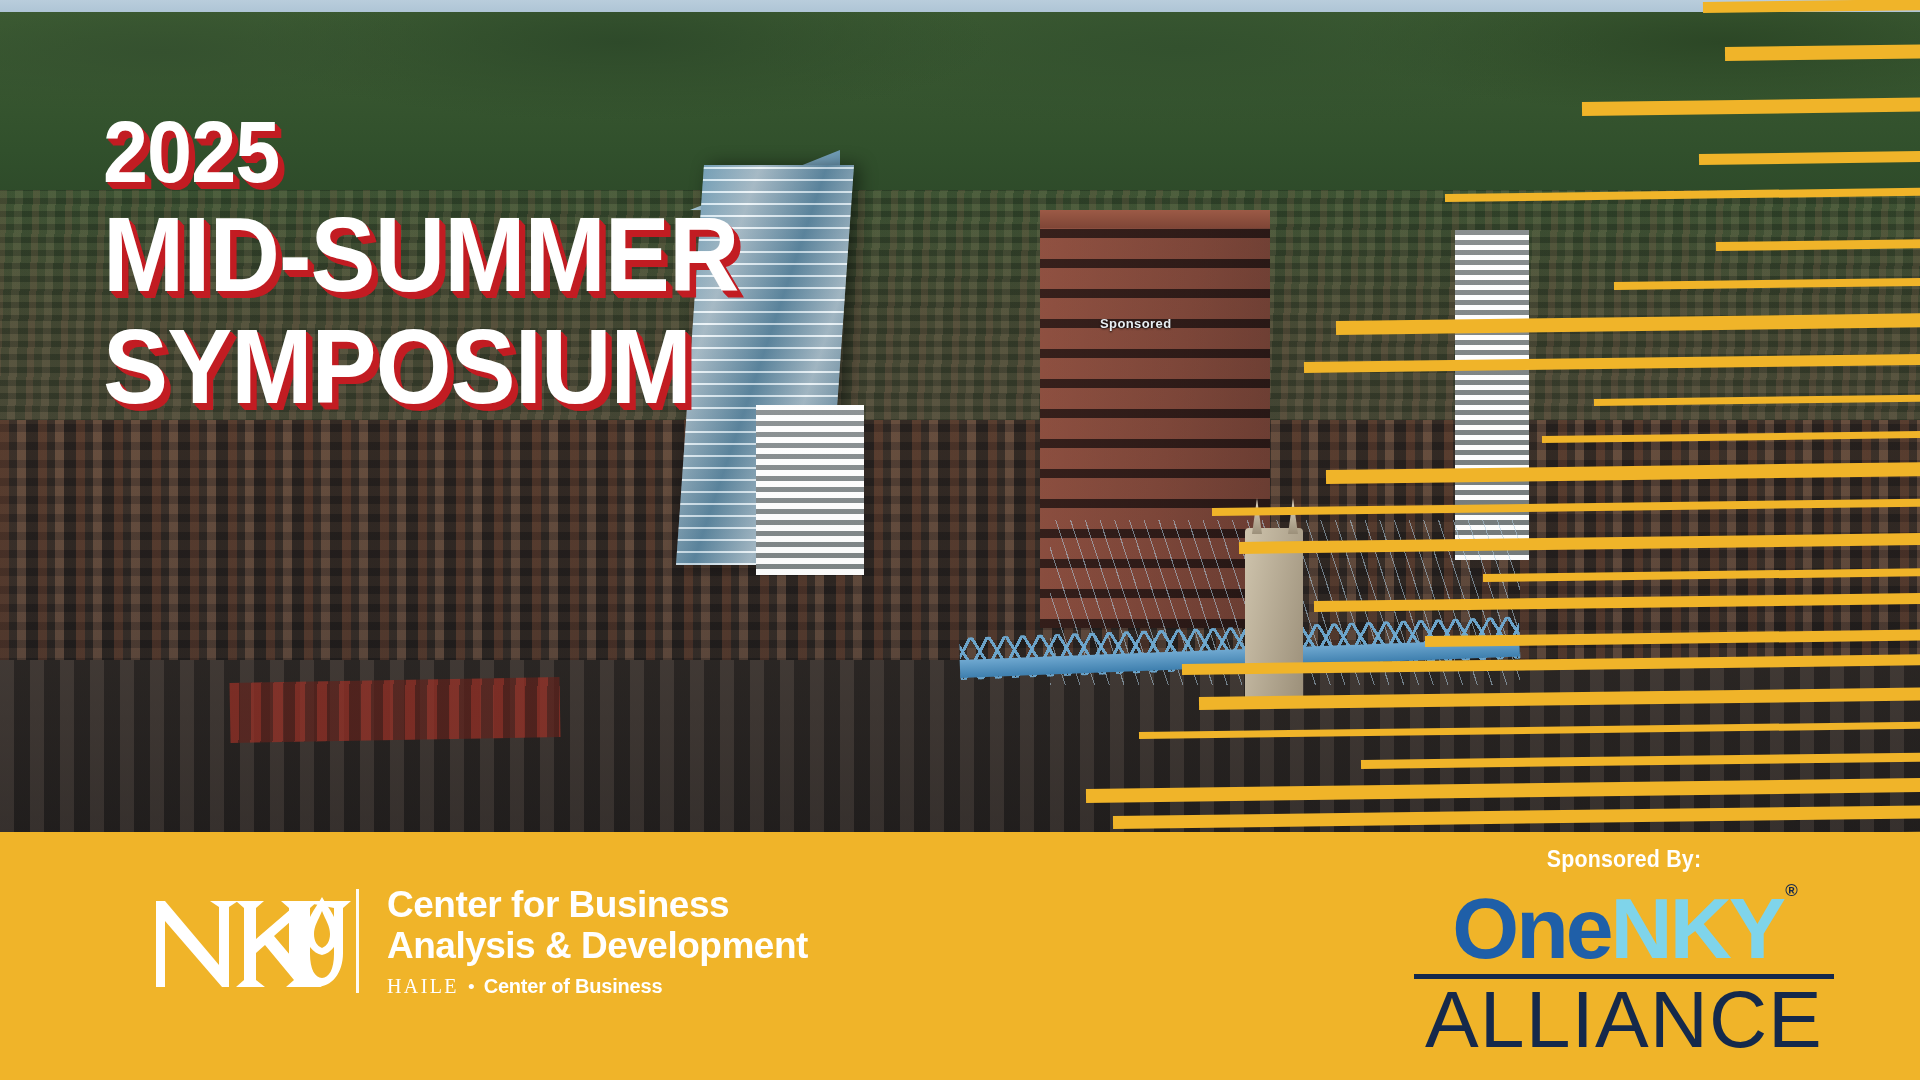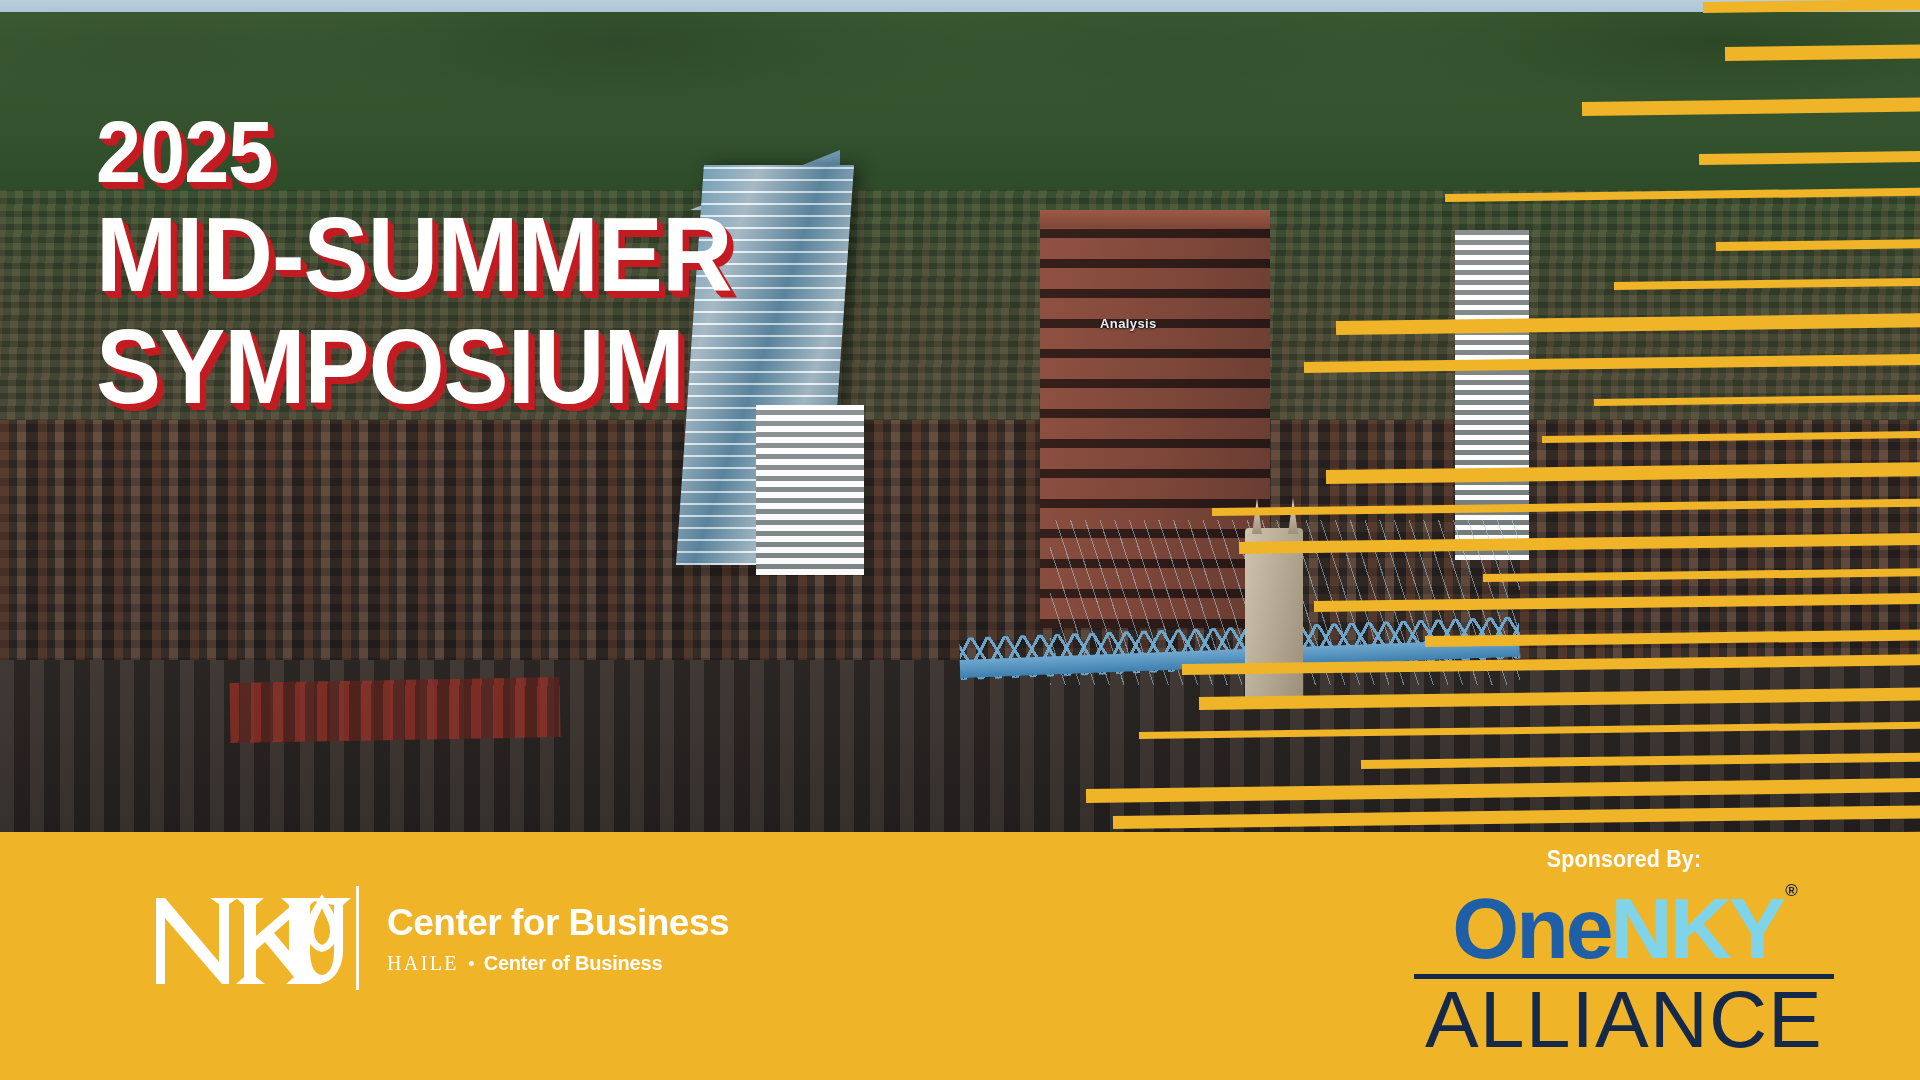--- a/index.html
+++ b/index.html
@@ -151,21 +151,21 @@
   .stripe{
     position:absolute;
     height:9px;
     background:#F0B429;
     transform-origin:left center;
     transform:rotate(-0.75deg);
   }
 
   
   .title-block{
-    position:absolute;left:96px;top:106px;
+    position:absolute;left:103px;top:106px;
     z-index:6;
   }
   .title-line{
     display:block;
     color:#ffffff;
     font-family:"Liberation Sans",sans-serif;
     font-weight:bold;
     font-size:106px;
     line-height:112px;
     letter-spacing:-1px;
@@ -275,21 +275,21 @@
     <div class="foreground"></div>
 
     <div class="roofs-red"></div>
 
     <div class="tower-glass-top"></div>
     <div class="tower-glass"></div>
     <div class="tower-white"></div>
 
     <div class="tower-brick-roof"></div>
     <div class="tower-brick"></div>
-    <div class="omnicare">Analysis</div>
+    <div class="omnicare">Sponsored</div>
 
     <div class="tower-pale"></div>
 
     <div class="bridge-cables"></div>
     <div class="bridge-truss"></div>
     <div class="bridge-deck"></div>
     <div class="bridge-tower"></div>
     <div class="bridge-spire-a"></div>
     <div class="bridge-spire-b"></div>
 
@@ -342,20 +342,21 @@
 
           <path d="M170 10 C162 24 154 32 154 46 C154 58 161 66 170 68 C179 66 186 58 186 46 C186 32 178 24 170 10 Z" fill="#ffffff"></path>
           <path d="M170 24 C166 34 162 39 162 47 C162 54 165 59 170 61 C175 59 178 54 178 47 C178 39 174 34 170 24 Z" fill="#F0B429"></path>
         </svg>
       </div>
 
       <div class="nku-rule"></div>
 
       <div class="nku-words">
         <span class="cead-line">Center for Business</span>
+        <span class="cead-line">Analysis &amp; Development</span>
         <div class="cead-sub">
           <span class="haile">HAILE</span>
           <span class="dot">•</span>
           <span class="cob">Center of Business</span>
         </div>
       </div>
     </div>
 
     <div class="sponsor-block">
       <div class="sponsored-by">Sponsored By:</div>

